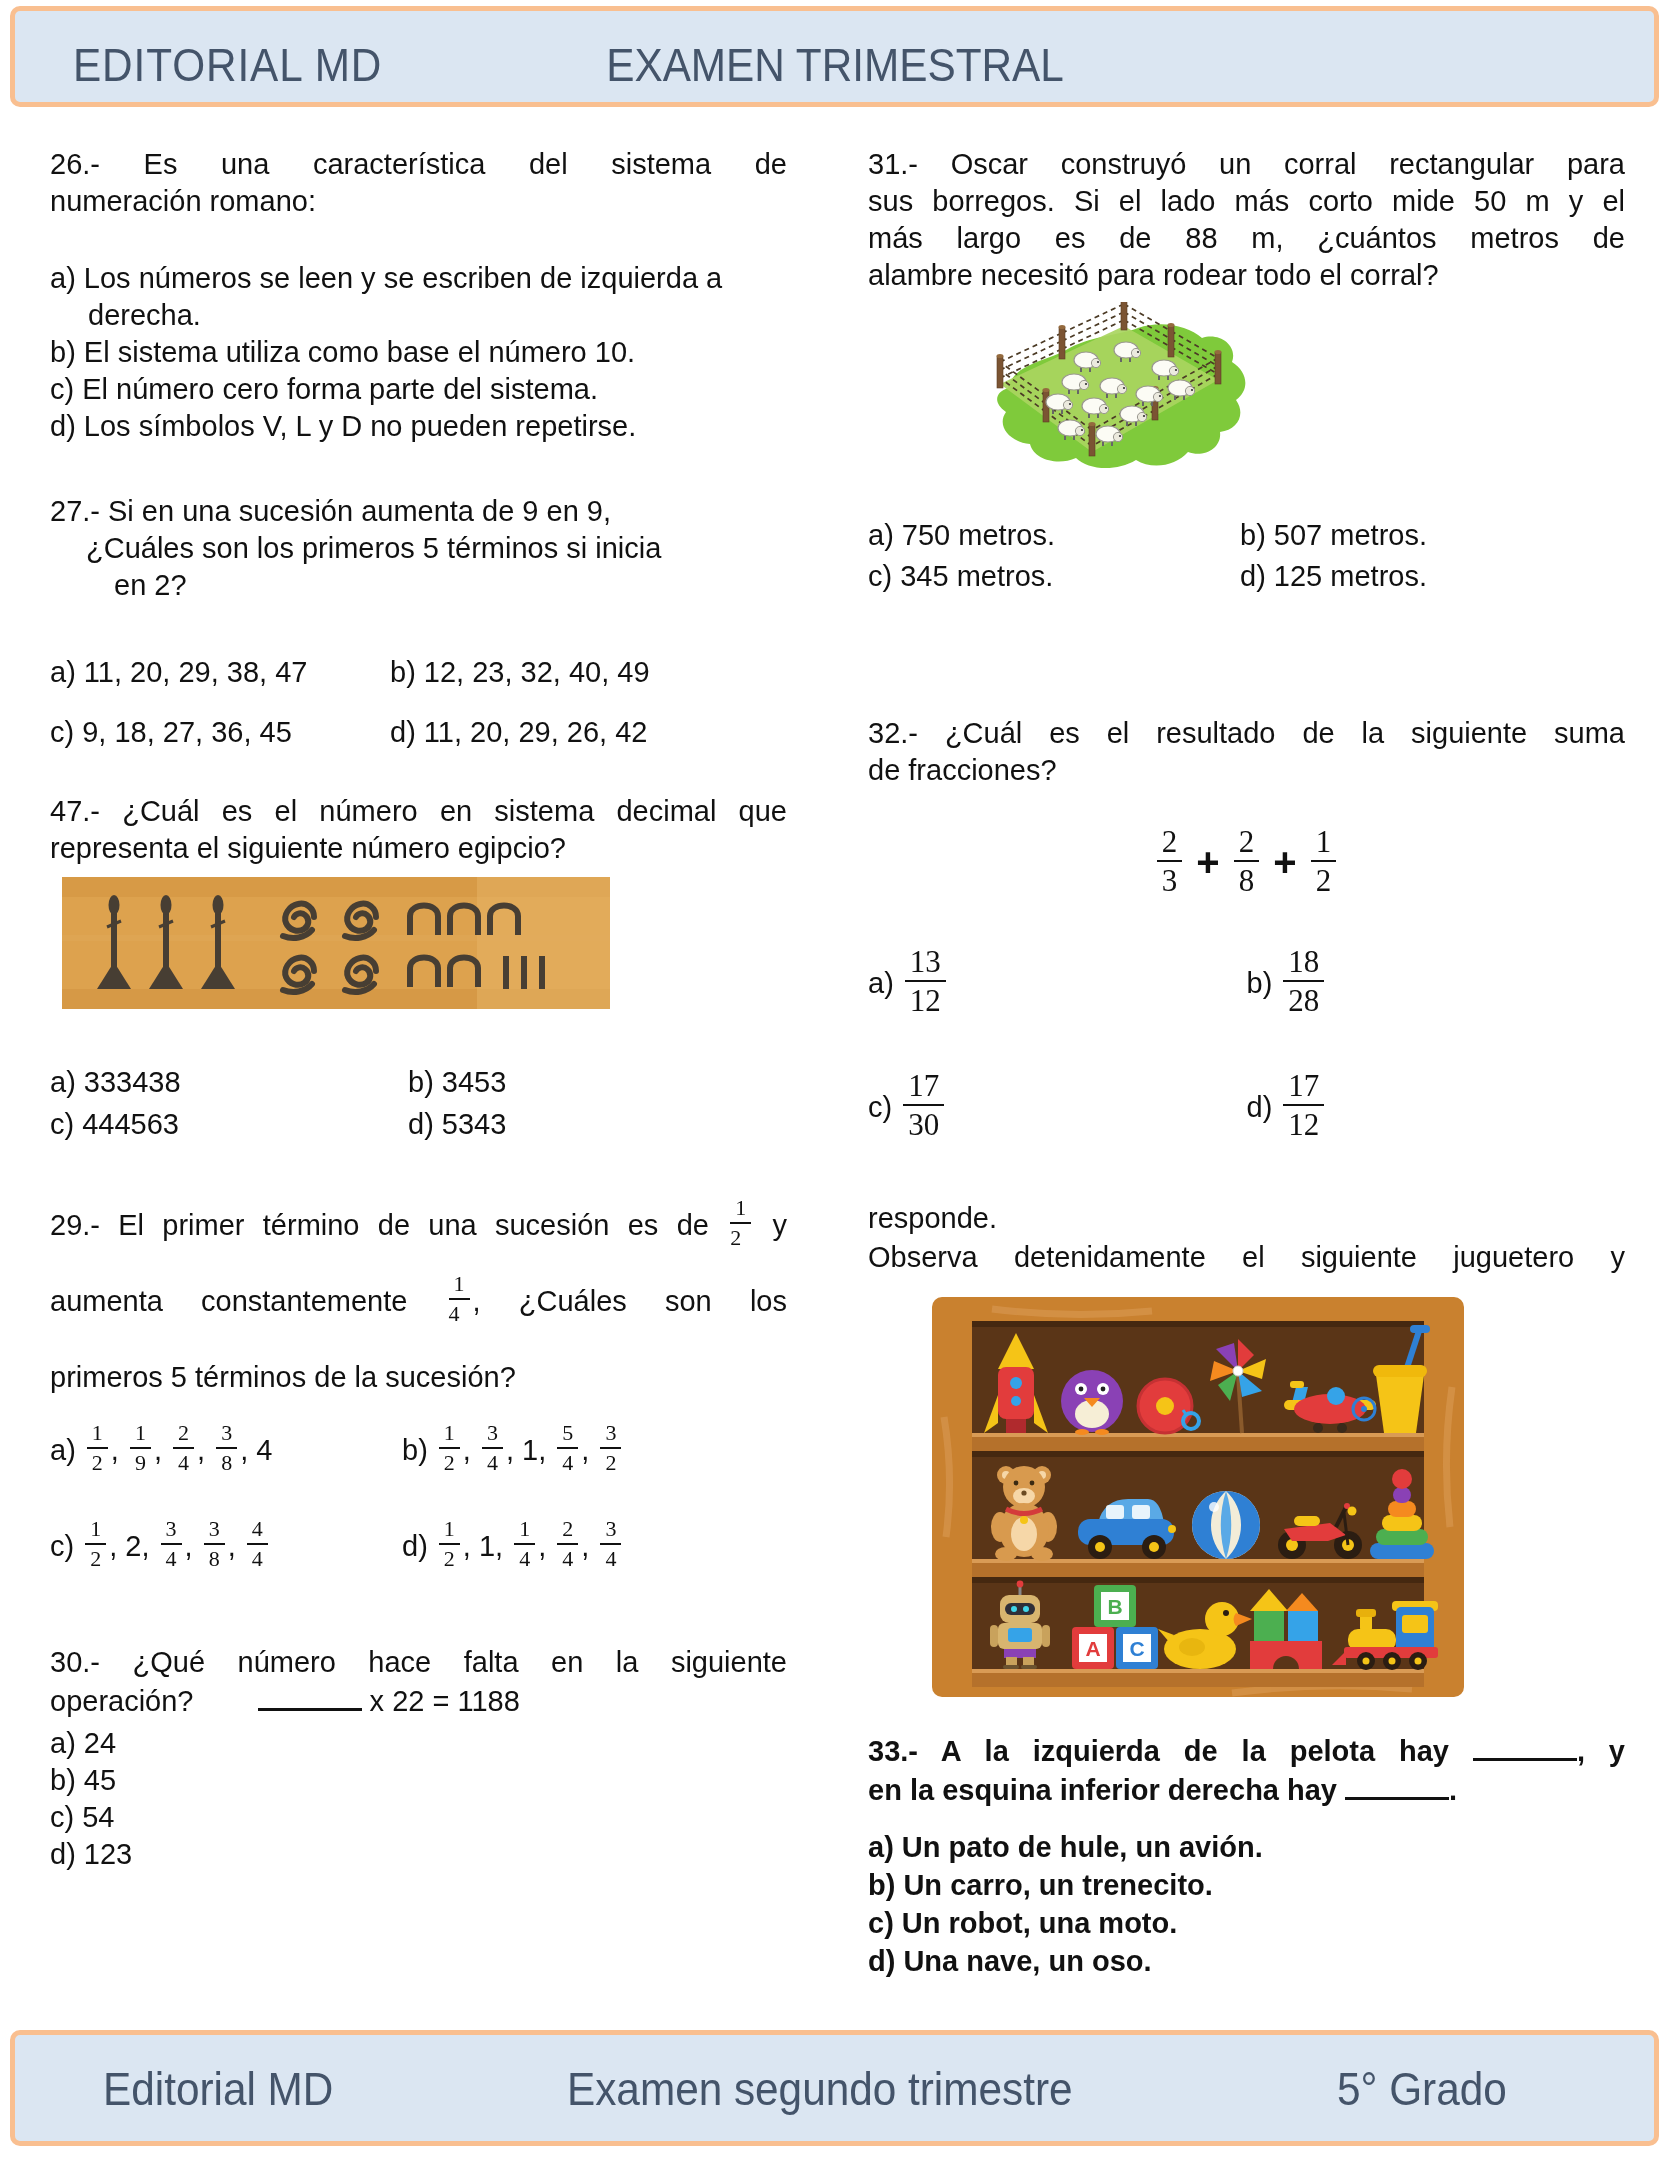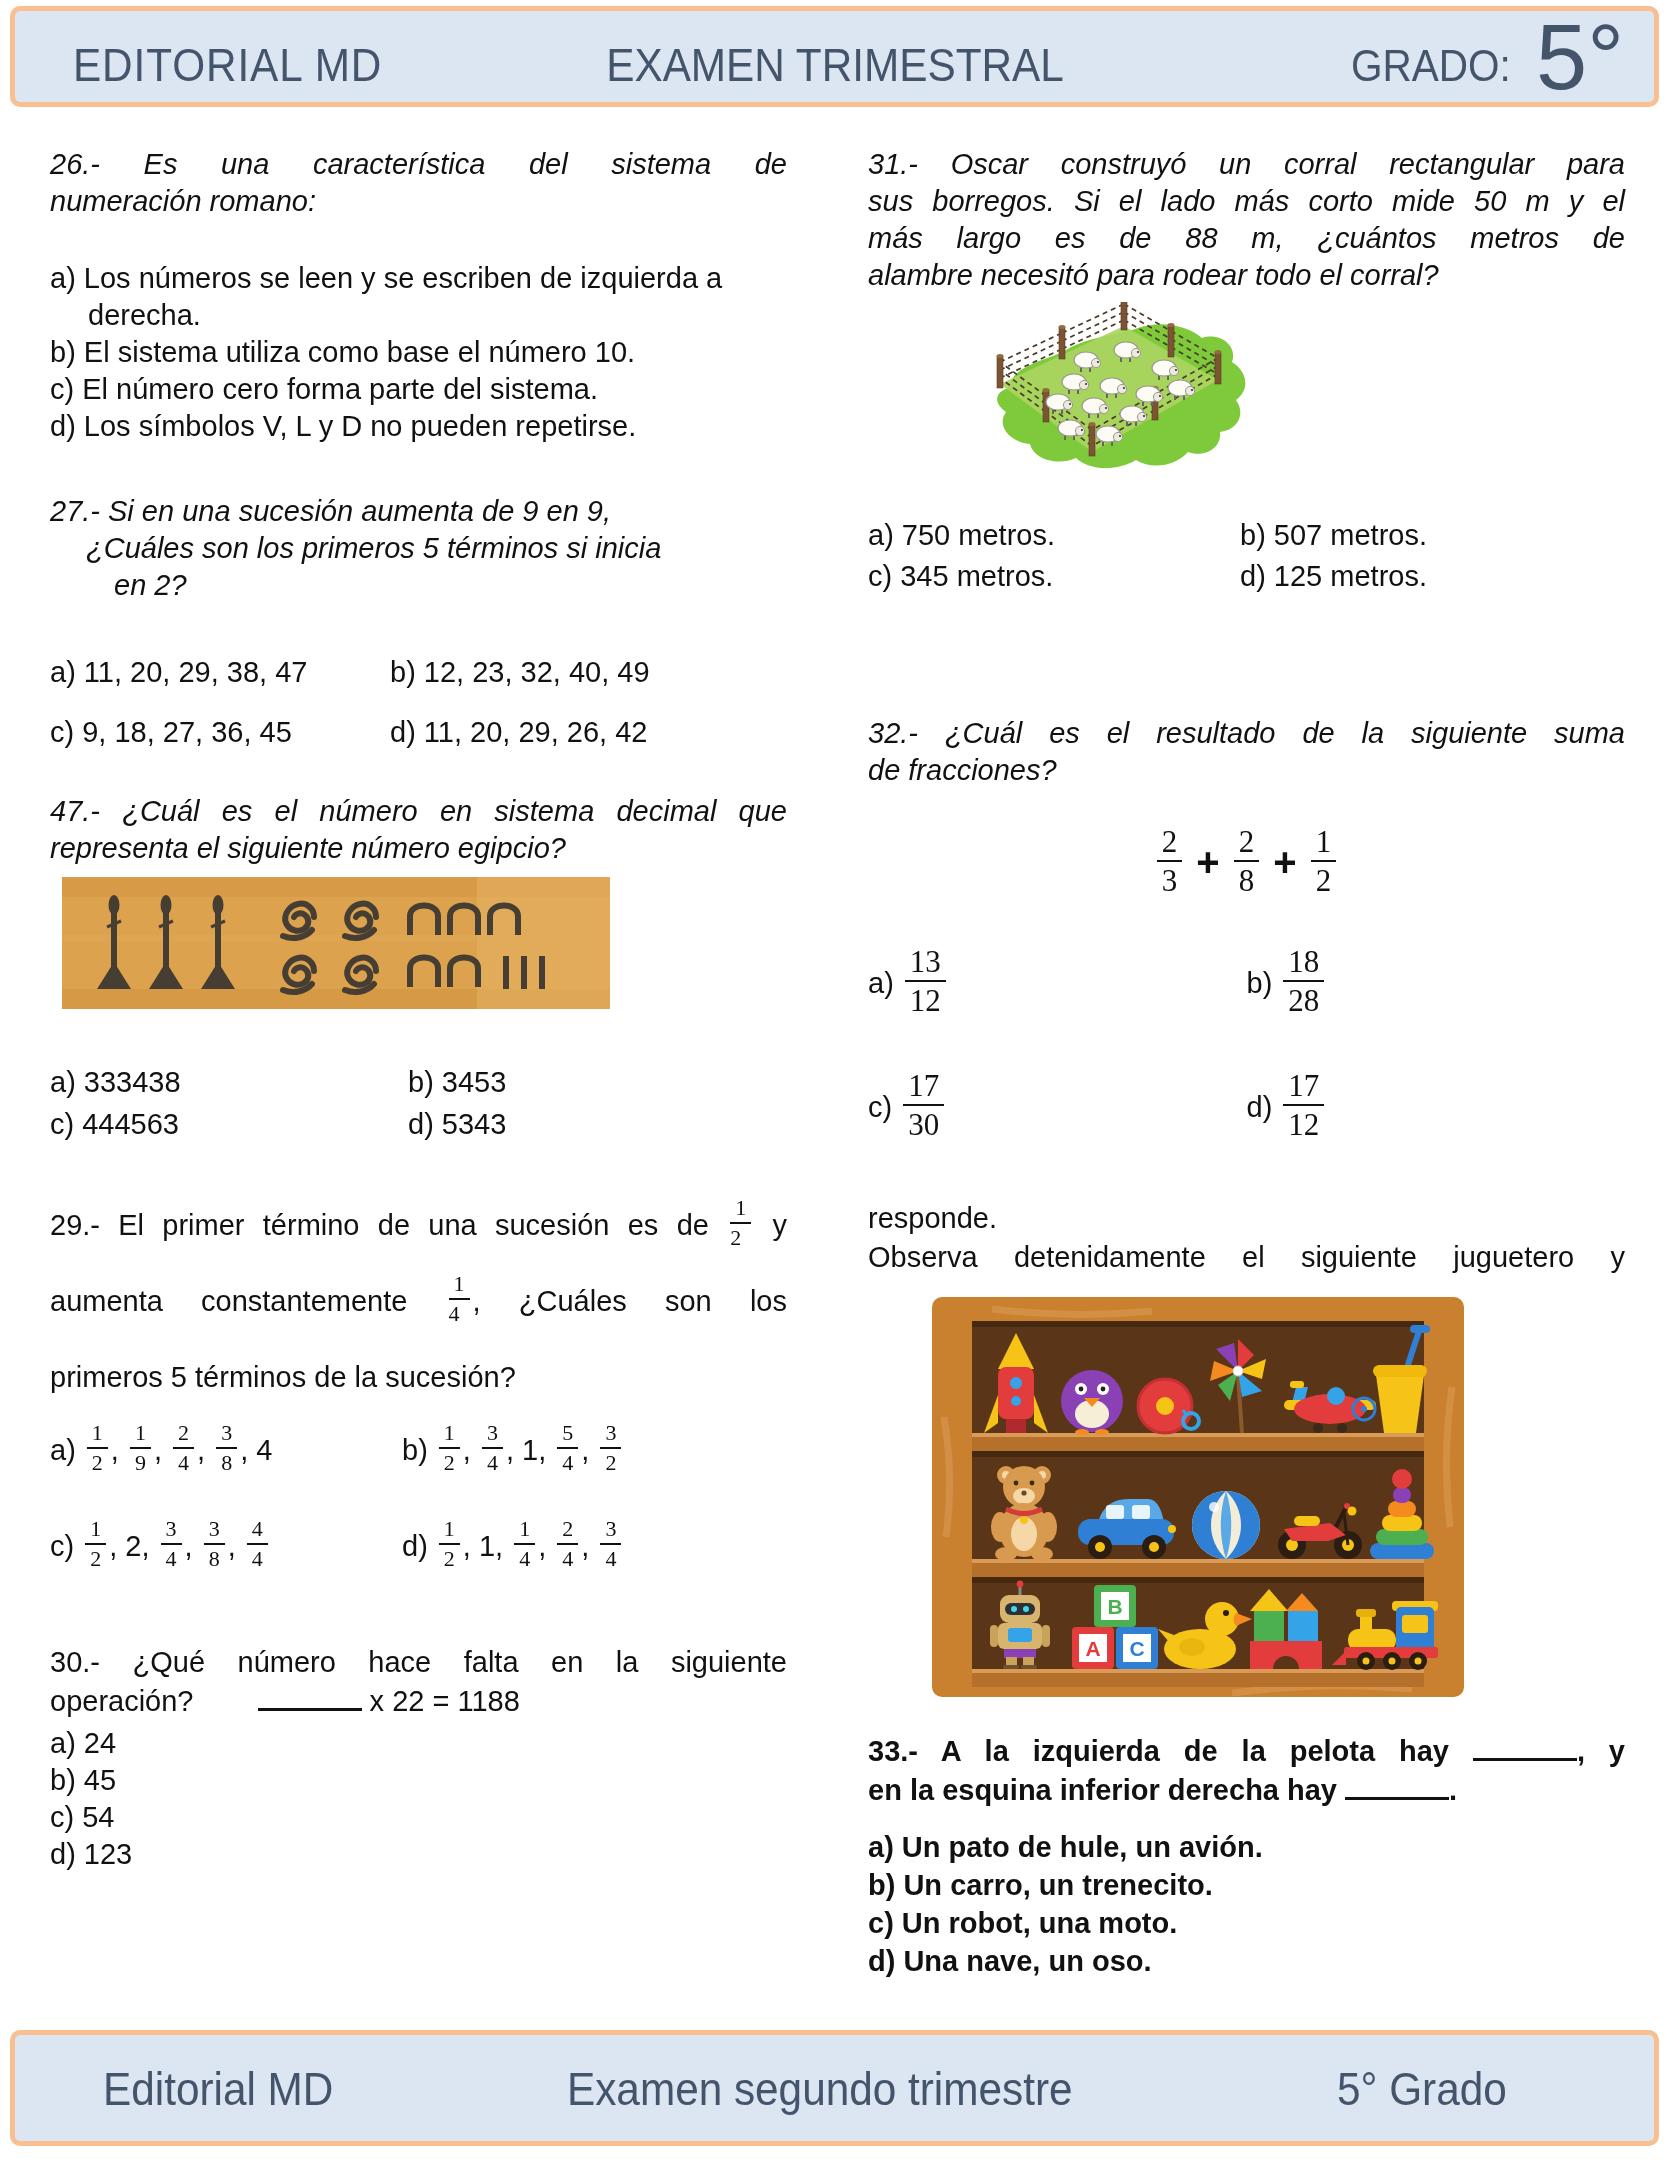--- a/index.html
+++ b/index.html
@@ -15,21 +15,21 @@
   .grade{margin-left:auto;display:flex;align-items:flex-end;font-size:45px;}
   .grade .big{font-size:92px;line-height:70px;margin-left:8px;font-weight:400;}
   .ftr{top:2030px;height:116px;display:flex;align-items:center;justify-content:space-between;
        padding:0 128px 0 88px;font-size:47px;}
   
   .col{position:absolute;top:146px;font-size:29px;line-height:37px;}
   .colL{left:50px;width:737px;}
   .colR{left:868px;width:757px;}
   .line{margin:0;}
   .stretch{text-align:justify;text-align-last:justify;}
-  .lh37 .line{line-height:37px;font-style:italic;}
+  .lh37 .line{line-height:37px;}
   .lh39 .line{line-height:39px;}
   .q29p .line{line-height:76px;}
   
   .opts p{margin:0;line-height:37px;}
   .hang p{padding-left:38px;text-indent:-38px;}
   .grid{display:grid;}
   .g27{grid-template-columns:340px 1fr;margin-top:50px;row-gap:23px;}
   .g28{grid-template-columns:358px 1fr;margin-top:46px;row-gap:5px;}
   .g29{grid-template-columns:352px 1fr;margin-top:2px;row-gap:30px;}
   .g29 .cell{line-height:66px;}
@@ -55,24 +55,20 @@
   figure{margin:0;}
 </style>
 </head>
 <body>
 
 <div class="page">
 
   <div class="band hdr">
     <span class="brand cond">EDITORIAL MD</span>
     <span class="htitle">EXAMEN TRIMESTRAL</span>
-    <span class="grade">
-      <span class="cond">GRADO:</span>
-      <span class="big">5°</span>
-    </span>
   </div>
 
   <div class="col colL">
 
     <section>
       <div class="plines lh37">
           <p class="line stretch">26.- Es una característica del sistema de</p>
           <p class="line">numeración romano:</p>
         </div>
       <div class="opts hang mt40">

